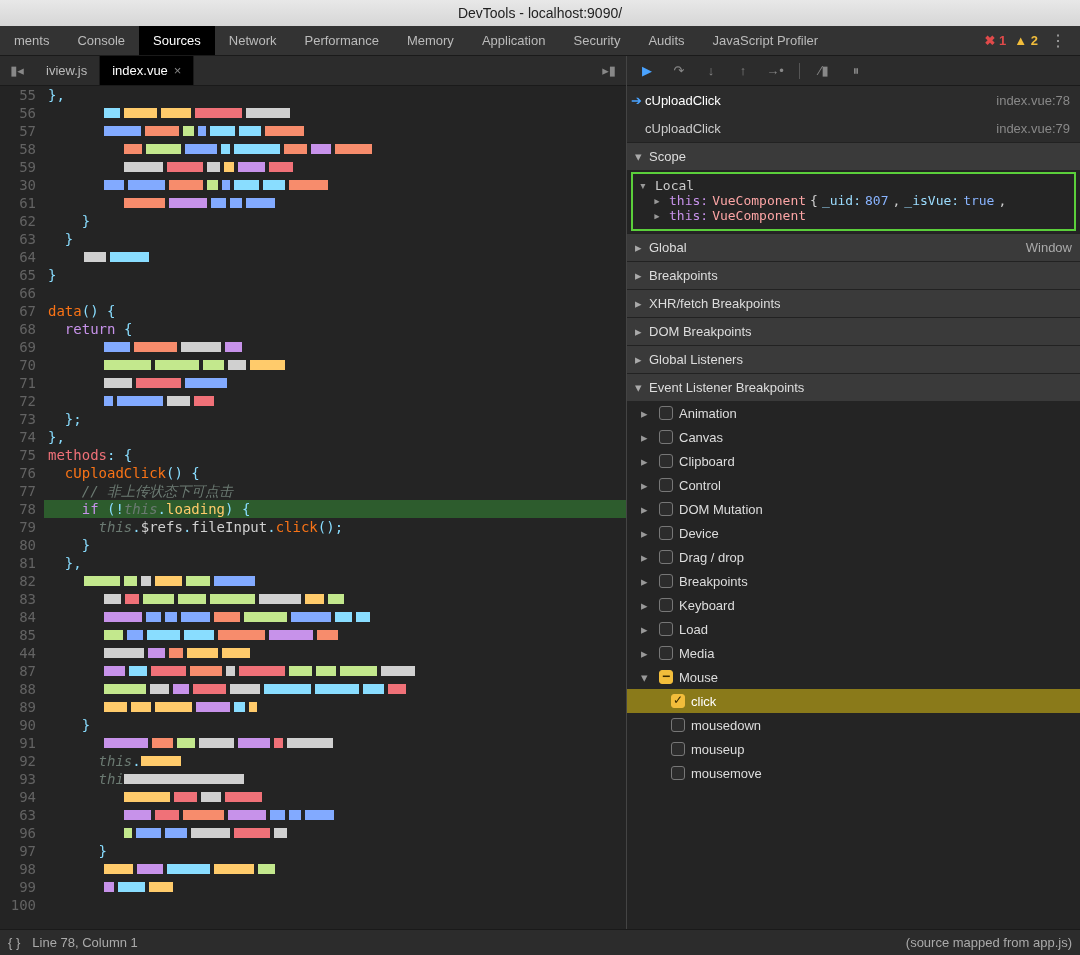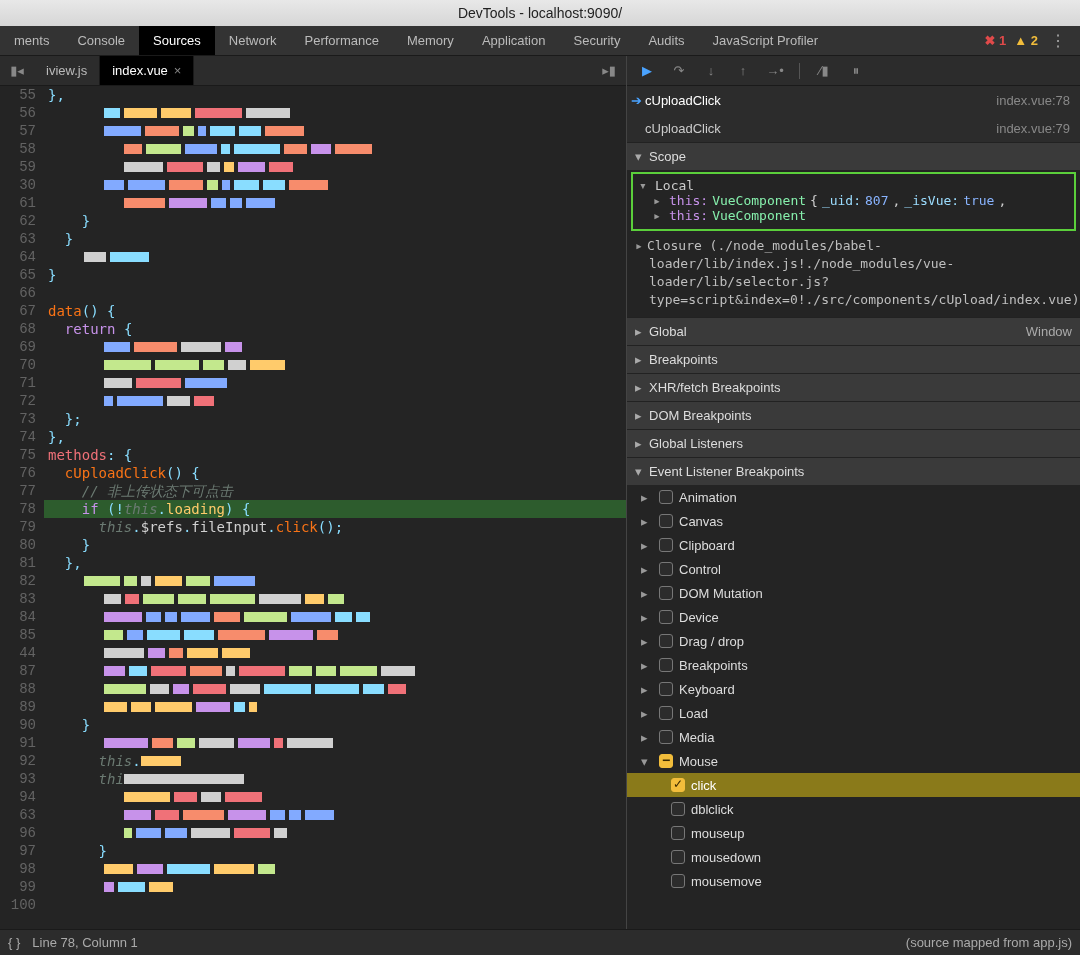--- a/index.html
+++ b/index.html
@@ -75,21 +75,20 @@
   position: relative;
   background: #242424;
 }
 .gutter {
   width: 44px;
   text-align: right;
   padding-right: 8px;
   color: #636363;
   background: #242424;
   user-select: none;
-  font-family: Liberation Mono, monospace;
 }
 .gutter .ln { height: 18px; }
 .code { flex:1; position: relative; white-space: pre; overflow: hidden; }
 .code .line { height: 18px; padding-left: 4px; }
 .bp-line { background: #2d5c2d; }
 .pix-row { height: 18px; display:flex; align-items:center; gap:4px; padding-left: 20px; }
 .pix-row.i2 { padding-left: 40px; }
 .pix-row.i3 { padding-left: 60px; }
 .pix-row.i4 { padding-left: 80px; }
 .pix { height: 10px; display:inline-block; }
@@ -149,21 +148,21 @@
 
 .scope-box {
   border: 2px solid #5bcf3b;
   margin: 2px 4px;
   padding: 4px 6px 6px 6px;
   font-family: Menlo, Consolas, monospace;
   font-size: 13px;
 }
 .scope-box .row { display:flex; gap:4px; align-items:flex-start; }
 .k-prop { color:#c792ea; }
-.k-type { color:#86efac; }
+.k-type { color:#fca5a5; }
 .k-brace { color:#d0d0d0; }
 .k-key { color:#9bdcfe; }
 .k-num { color:#89b4ff; }
 .k-bool { color:#89b4ff; }
 .tri { color:#999; width:12px; display:inline-block; }
 
 .closure-box {
   font-family: Menlo, Consolas, monospace;
   font-size: 13px;
   padding: 4px 8px 8px 22px;
@@ -351,23 +350,20 @@
         <span class="k-bool">true</span>
           <span class="k-brace">,</span>
       </div>
       <div class="row" style="padding-left:14px">
           <span class="tri">▸</span>
         <span class="k-prop">this:</span>
         <span class="k-type">VueComponent</span>
       </div>
     </div>
 
-    <div class="closure-box">
-      <span style="margin-left:-14px" class="tri">▸</span><span>Closure (./node_modules/babel-loader/lib/index.js!./node_modules/vue-loader/lib/selector.js?type=script&amp;index=0!./src/components/cUpload/index.vue)</span>
-    </div>
 
     <div class="section-hd">
       <span class="arr">▸</span>
       <span>Global</span>
       <span class="rt">Window</span>
     </div>
 
     <div class="section-hd">
         <span class="arr">▸</span>
         <span>Breakpoints</span>
@@ -449,29 +445,25 @@
           <span class="tri2">▾</span>
           <span class="cb half"></span>
           <span>Mouse</span>
         </div>
         <div class="ev-row ev-sub hl">
           <span class="cb on"></span>
           <span>click</span>
         </div>
         <div class="ev-row ev-sub">
           <span class="cb"></span>
-          <span>dblclick</span>
+          <span>mousedown</span>
         </div>
         <div class="ev-row ev-sub">
           <span class="cb"></span>
           <span>mouseup</span>
-        </div>
-        <div class="ev-row ev-sub">
-          <span class="cb"></span>
-          <span>mousedown</span>
         </div>
         <div class="ev-row ev-sub">
           <span class="cb"></span>
           <span>mousemove</span>
         </div>
       </div>
 
   </div>
 </div>
 

